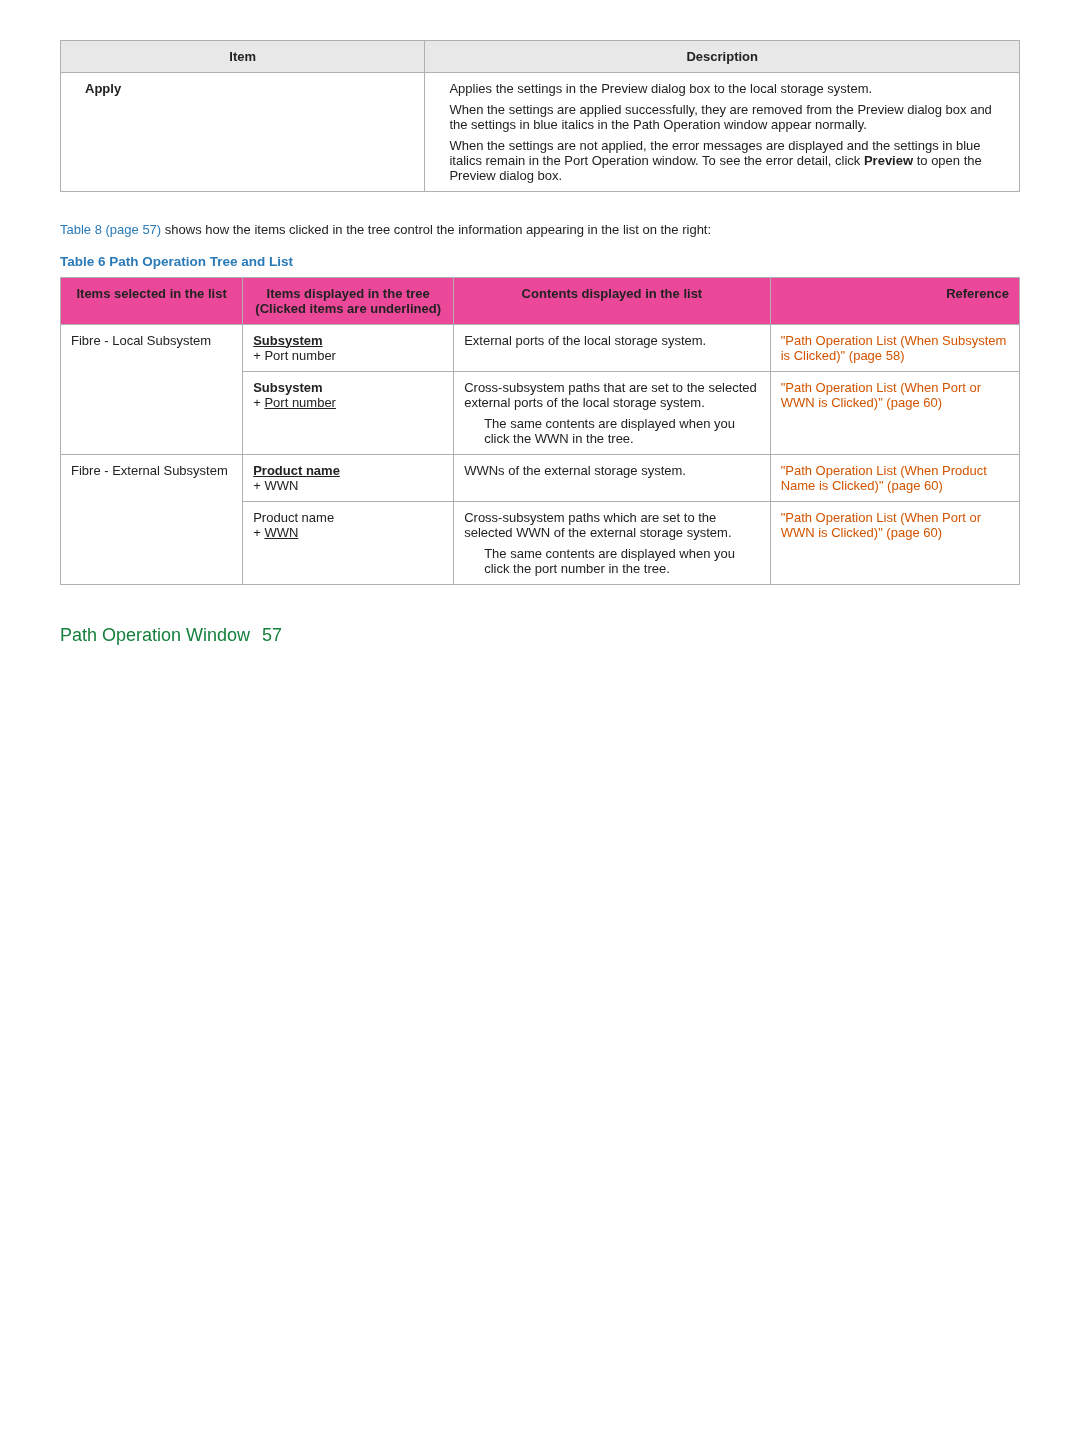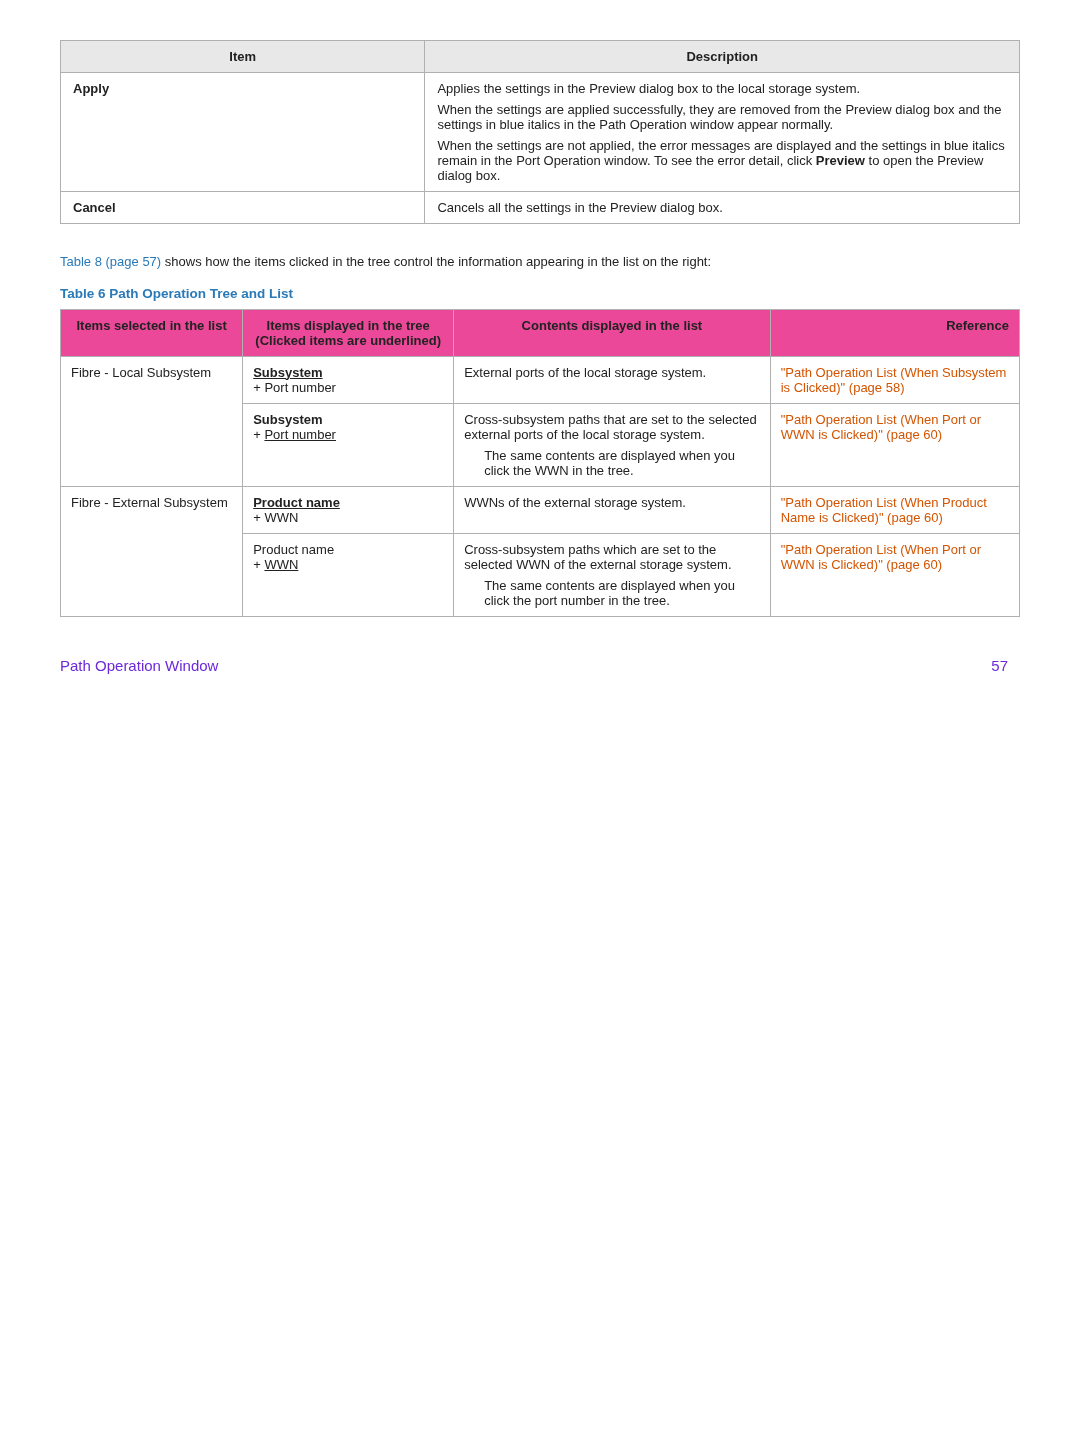--- a/index.html
+++ b/index.html
@@ -13,21 +13,21 @@
 
     
     .top-table {
       width: 100%;
       border-collapse: collapse;
       margin-bottom: 28px;
       border: 1px solid #b0b0b0;
     }
     .top-table th, .top-table td {
       border: 1px solid #b0b0b0;
-      padding: 8px 12px;
+      padding: 8px 24px;
       vertical-align: top;
     }
     .top-table thead th {
       background: #e8e8e8;
       font-weight: bold;
       font-size: 13px;
     }
     .top-table td.item-col {
       width: 38%;
       font-weight: normal;
@@ -96,25 +96,25 @@
       margin-left: 20px;
     }
 
     .underline { text-decoration: underline; }
     .bold { font-weight: bold; }
     .link-orange { color: #d35400; }
 
     
     .page-footer {
       display: flex;
-      justify-content: space-between;
+      justify-content: flex-start;
       align-items: center;
       margin-top: 40px;
-      font-size: 15px;
-      color: #6d28d9;
+      font-size: 18px;
+      color: #15803d;
     }
     .page-footer span {
       margin-right: 12px;
     }
   </style>
 </head>
 <body>
 
 <table class="top-table">
   <thead>
@@ -125,26 +125,20 @@
   </thead>
   <tbody>
     <tr>
       <td class="item-col"><strong>Apply</strong></td>
       <td class="desc-col">
         <p>Applies the settings in the Preview dialog box to the local storage system.</p>
         <p>When the settings are applied successfully, they are removed from the Preview dialog box and the settings in blue italics in the Path Operation window appear normally.</p>
         <p>When the settings are not applied, the error messages are displayed and the settings in blue italics remain in the Port Operation window. To see the error detail, click <strong>Preview</strong> to open the Preview dialog box.</p>
       </td>
     </tr>
-    <tr>
-      <td class="item-col"><strong>Cancel</strong></td>
-      <td class="desc-col">
-        <p>Cancels all the settings in the Preview dialog box.</p>
-      </td>
-    </tr>
   </tbody>
 </table>
 
 <p class="intro-para">
   <a href="#">Table 8 (page 57)</a> shows how the items clicked in the tree control the information appearing in the list on the right:
 </p>
 
 <p class="table8-heading">Table 6 Path Operation Tree and List</p>
 
 <table class="bottom-table">

